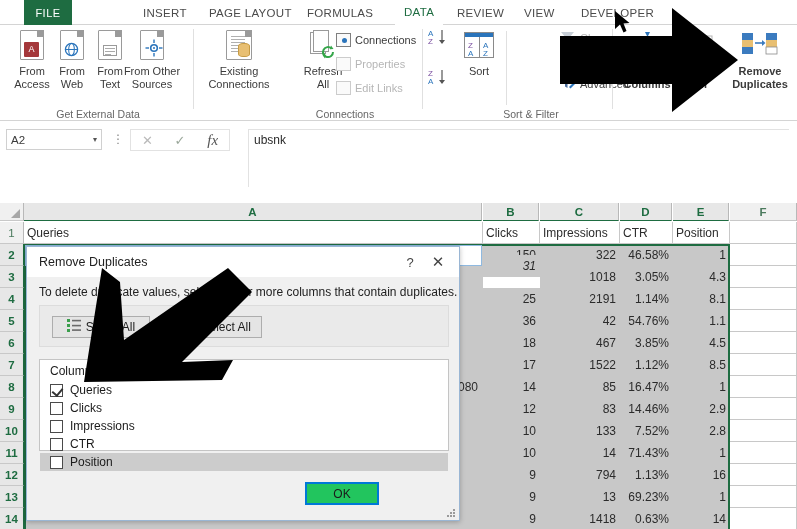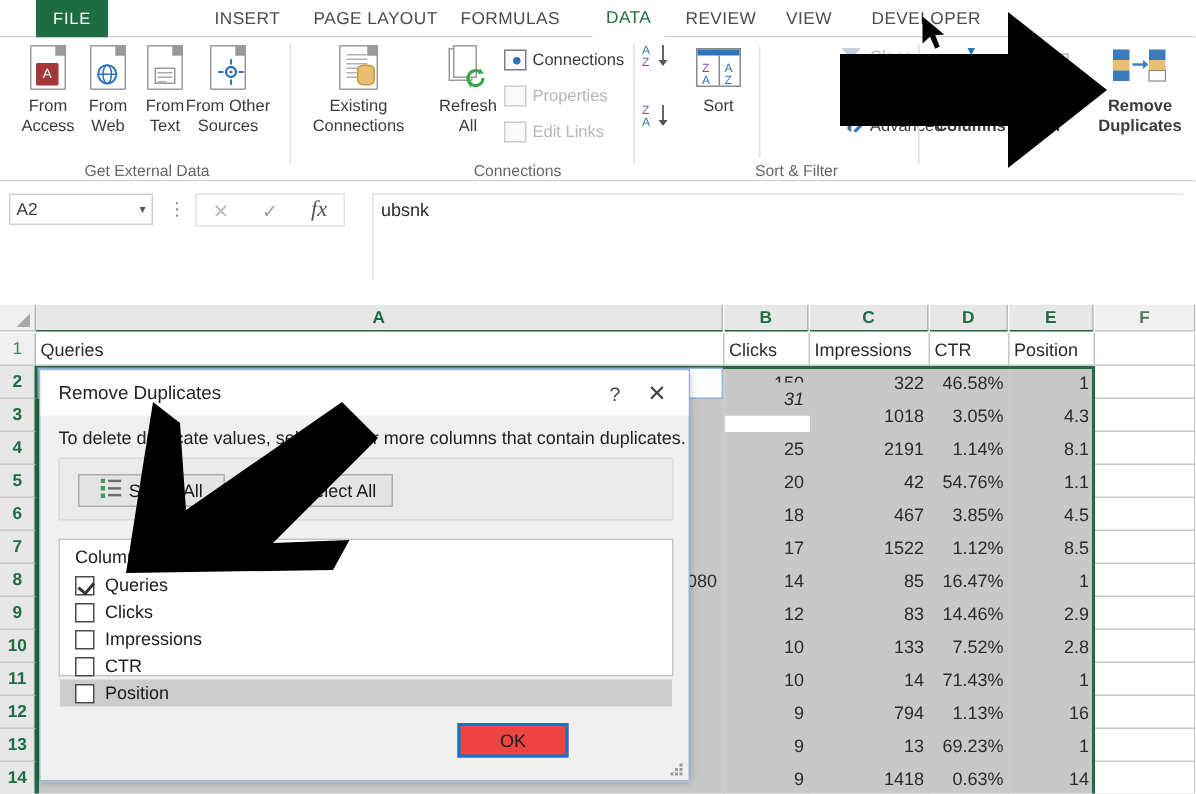--- a/index.html
+++ b/index.html
@@ -153,21 +153,21 @@
   .underl { text-decoration:underline; }
 
   .listbox {
     position:absolute; left:12px; top:112px; width:410px; height:92px;
     background:#fff; border:1px solid #c4c4c4;
   }
   .listhdr { padding:4px 0 3px 10px; font-size:12px; color:#1b1b1b; }
   .litem { height:18px; display:flex; align-items:center; gap:7px; padding-left:10px; font-size:12px; color:#1b1b1b; }
   .litem.hl { background:#cccccc; }
 
-  .dlg-ok { left:278px; top:235px; width:74px; height:23px; border:2px solid #0078d7; background:#ef4444; }
+  .dlg-ok { left:278px; top:235px; width:74px; height:23px; border:2px solid #0078d7; background:#22c55e; }
   .dlg-cancel { left:362px; top:235px; width:74px; height:23px; }
   .resizer { position:absolute; right:3px; bottom:2px; width:9px; height:9px; }
   .resizer i { position:absolute; width:2px; height:2px; background:#9a9a9a; }
 
   
   .anno { position:absolute; pointer-events:none; }
 </style>
 </head>
 <body>
 
@@ -274,21 +274,21 @@
               </span>
             <span style="position:absolute;right:1px;bottom:2px;width:12px;height:14px;background:#e8bf72;border:1px solid #c79b44;border-radius:5px/3px;"></span>
           </span>
         </span>
         <span class="lbl">Existing
 Connections</span>
       </div>
     </div>
 
     <div class="group" style="left:280px; width:136px;">
-      <div class="bigbtn" style="left:5px; width:54px;align-items:center;">
+      <div class="bigbtn" style="left:16px; width:54px;align-items:center;">
         <span class="glyph">
           <span style="position:relative;width:26px;height:30px;">
             <span style="position:absolute;left:0;top:2px;width:16px;height:22px;background:#fff;border:1px solid #9a9a9a;"></span>
             <span style="position:absolute;left:3px;top:0px;width:16px;height:22px;background:#fff;border:1px solid #9a9a9a;"></span>
             <svg width="16" height="16" viewBox="0 0 16 16" style="position:absolute;right:0;bottom:0;">
               <path d="M13 8a5 5 0 1 1-1.6-3.6" fill="none" stroke="#35a64a" stroke-width="2"></path>
               <path d="M3 8a5 5 0 0 0 1.6 3.6" fill="none" stroke="#35a64a" stroke-width="2"></path>
               <path d="M11 1.5 L13.5 5 L10 5.2 Z" fill="#35a64a"></path>
               <path d="M5 14.5 L2.5 11 L6 10.8 Z" fill="#35a64a"></path>
             </svg>
@@ -477,21 +477,21 @@
         <div class="cell" style="left: 730px; top: 63px; width: 67px;"></div>
         <div class="rh" style="top: 85px;">4</div>
         <div class="cell sel" style="left: 24px; top: 85px; width: 459px;"></div>
         <div class="cell sel num" style="left: 483px; top: 85px; width: 57px;">25</div>
         <div class="cell sel num" style="left: 540px; top: 85px; width: 80px;">2191</div>
         <div class="cell sel num" style="left: 620px; top: 85px; width: 53px;">1.14%</div>
         <div class="cell sel num" style="left: 673px; top: 85px; width: 57px;">8.1</div>
         <div class="cell" style="left: 730px; top: 85px; width: 67px;"></div>
         <div class="rh" style="top: 107px;">5</div>
         <div class="cell sel" style="left: 24px; top: 107px; width: 459px;"></div>
-        <div class="cell sel num" style="left: 483px; top: 107px; width: 57px;">20</div>
+        <div class="cell sel num" style="left: 483px; top: 107px; width: 57px;">36</div>
         <div class="cell sel num" style="left: 540px; top: 107px; width: 80px;">42</div>
         <div class="cell sel num" style="left: 620px; top: 107px; width: 53px;">54.76%</div>
         <div class="cell sel num" style="left: 673px; top: 107px; width: 57px;">1.1</div>
         <div class="cell" style="left: 730px; top: 107px; width: 67px;"></div>
         <div class="rh" style="top: 129px;">6</div>
         <div class="cell sel" style="left: 24px; top: 129px; width: 459px;"></div>
         <div class="cell sel num" style="left: 483px; top: 129px; width: 57px;">18</div>
         <div class="cell sel num" style="left: 540px; top: 129px; width: 80px;">467</div>
         <div class="cell sel num" style="left: 620px; top: 129px; width: 53px;">3.85%</div>
         <div class="cell sel num" style="left: 673px; top: 129px; width: 57px;">4.5</div>

